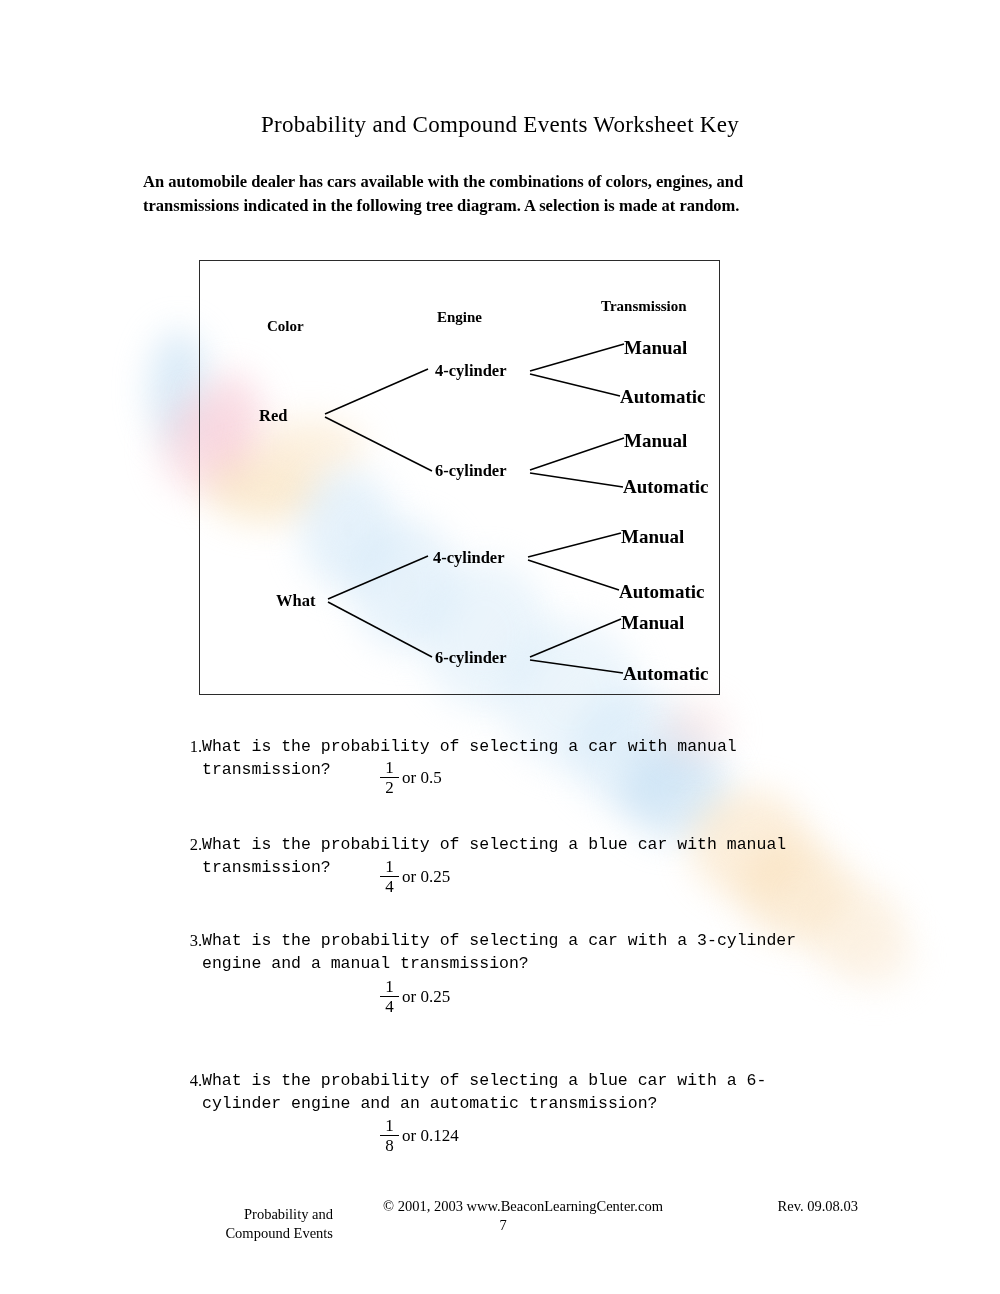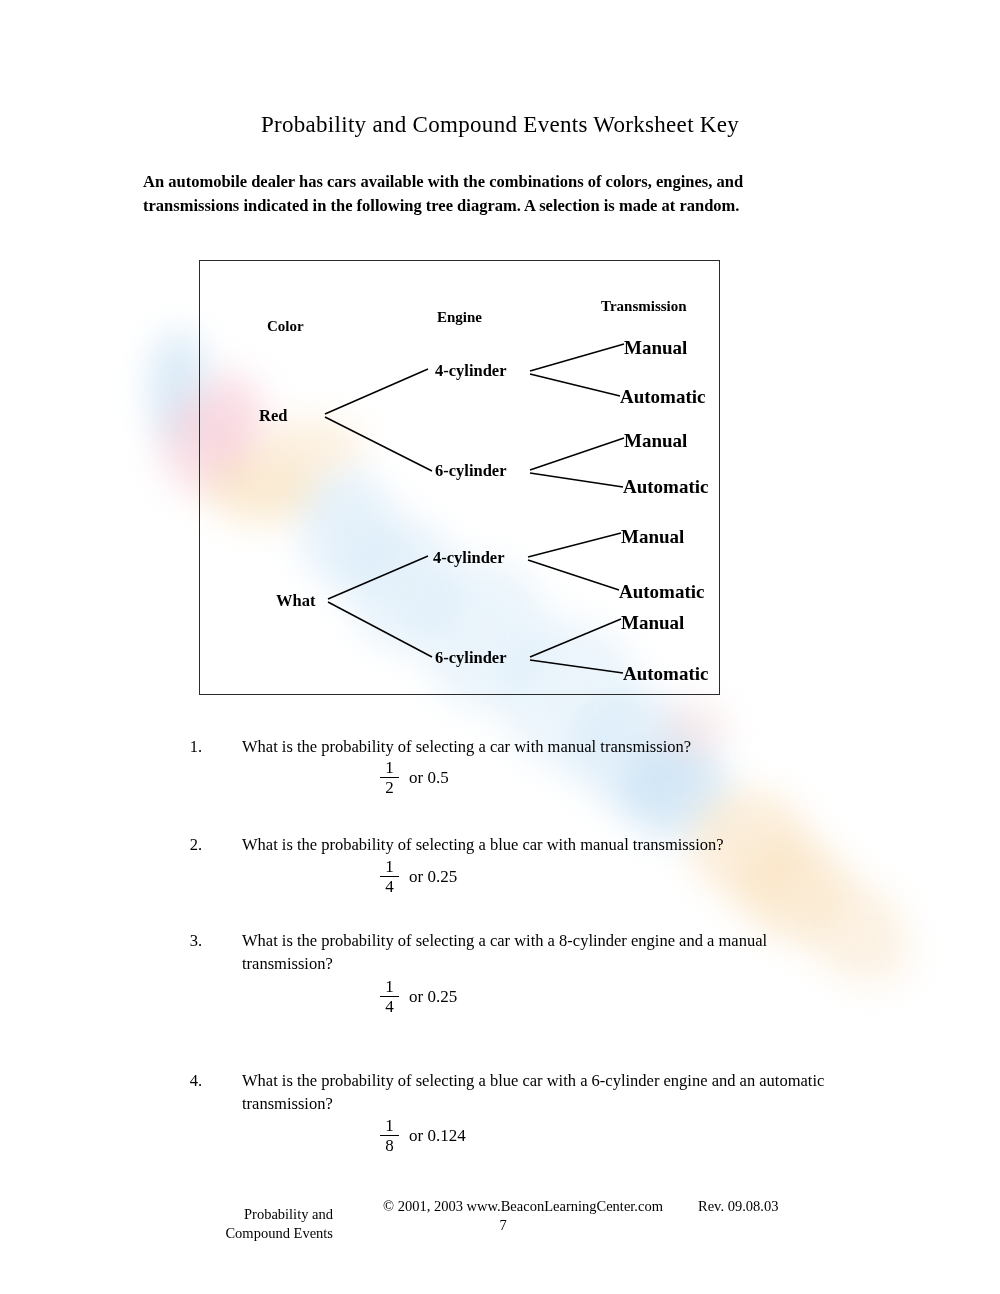--- a/index.html
+++ b/index.html
@@ -93,22 +93,23 @@
     font-size: 16.5px;
     line-height: 23px;
   }
   .q-num {
     position: absolute;
     left: 0; top: 0;
     width: 26px;
     text-align: right;
   }
   .q-text {
-    margin-left: 66px;
+    margin-left: 26px;
     display: block;
+    font-family: Liberation Mono, monospace;
   }
   .answer {
     position: absolute;
     display: flex;
     align-items: center;
     z-index: 3;
     font-size: 17px;
   }
   .frac {
     display: inline-flex;
@@ -116,21 +117,21 @@
     align-items: center;
     line-height: 1;
   }
   .frac .num { padding: 0 5px 1px 5px; font-size: 17px; }
   .frac .bar {
     width: 19px;
     height: 1.4px;
     background: #000;
   }
   .frac .den { padding: 1px 5px 0 5px; font-size: 17px; }
-  .ortext { margin-left: 10px; white-space: nowrap; }
+  .ortext { margin-left: 3px; white-space: nowrap; }
 
   
   #footer {
     position: absolute;
     left: 143px; top: 1197px;
     width: 715px;
     font-size: 14.5px;
     line-height: 19px;
     z-index: 3;
   }
@@ -148,20 +149,21 @@
   }
   #footer-page {
     position: absolute;
     left: 190px; top: 19px;
     width: 340px;
     text-align: center;
   }
   #footer-right {
     position: absolute;
     right: 0; top: 0;
+    text-align: right;
     width: 160px;
   }
 </style>
 </head>
 <body>
 
 <div id="watermark">
   <div class="blob" style="left:148px;  top:330px;  width:62px;  height:118px; background:#bfdcf2; opacity:.55;"></div>
   <div class="blob" style="left:160px;  top:398px;  width:78px;  height:96px;  background:#f6c9d4; opacity:.5;"></div>
   <div class="blob" style="left:196px;  top:372px;  width:70px;  height:110px; background:#f8cdd8; opacity:.62;"></div>
@@ -257,21 +259,21 @@
   <span class="frac">
     <span class="num">1</span>
     <span class="bar"></span>
     <span class="den">4</span>
   </span>
   <span class="ortext">or 0.25</span>
 </div>
 
 <div class="question" style="left:176px; top:929px; width:670px;">
   <span class="q-num">3.</span>
-  <span class="q-text">What is the probability of selecting a car with a 8-cylinder engine and a manual transmission?</span>
+  <span class="q-text">What is the probability of selecting a car with a 3-cylinder engine and a manual transmission?</span>
 </div>
 <div class="answer" style="left:380px; top:978px;">
   <span class="frac">
     <span class="num">1</span>
     <span class="bar"></span>
     <span class="den">4</span>
   </span>
   <span class="ortext">or 0.25</span>
 </div>
 

